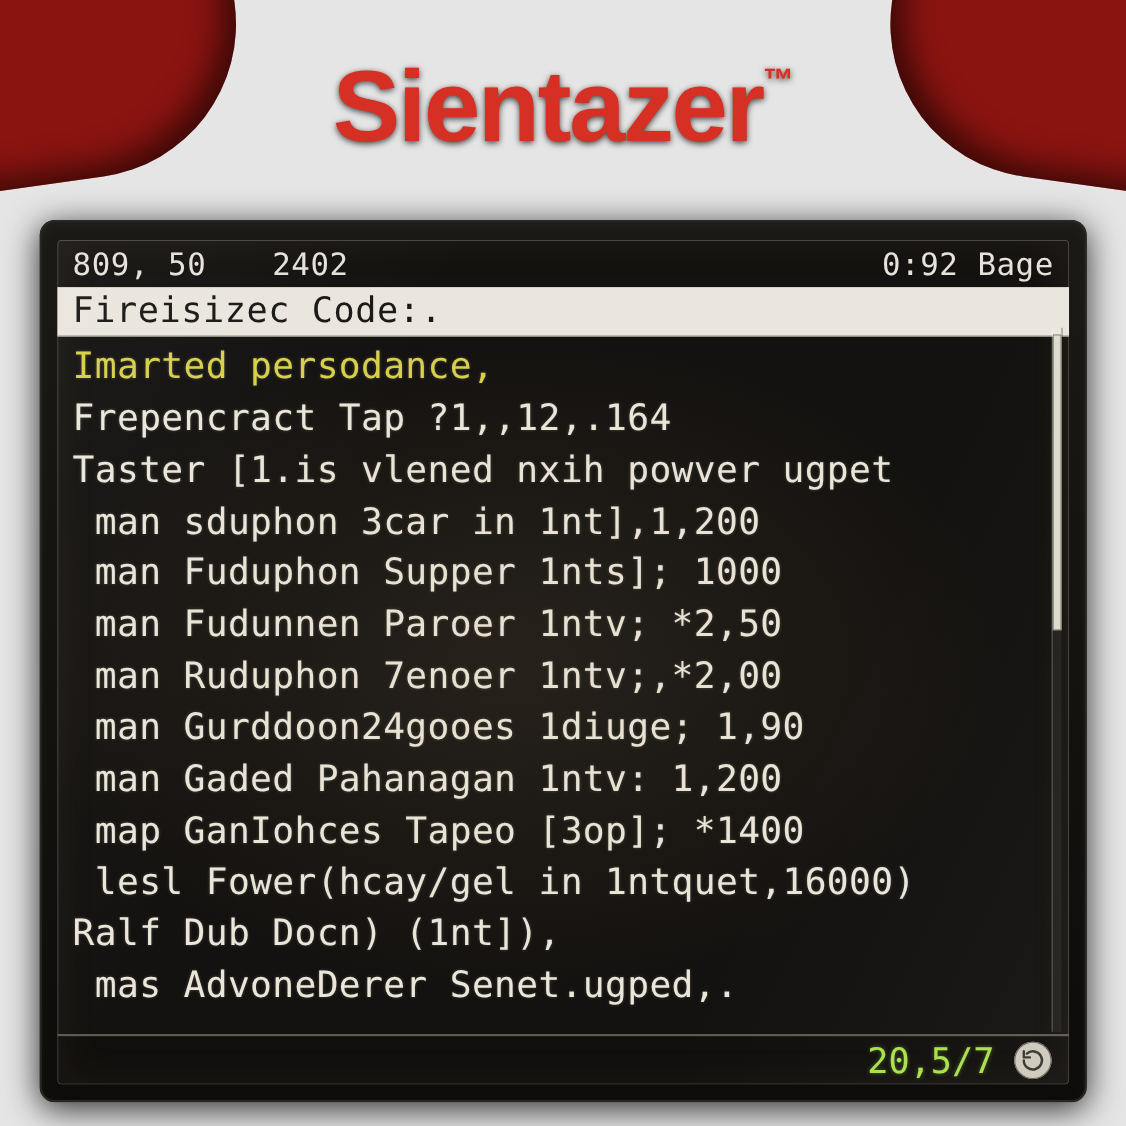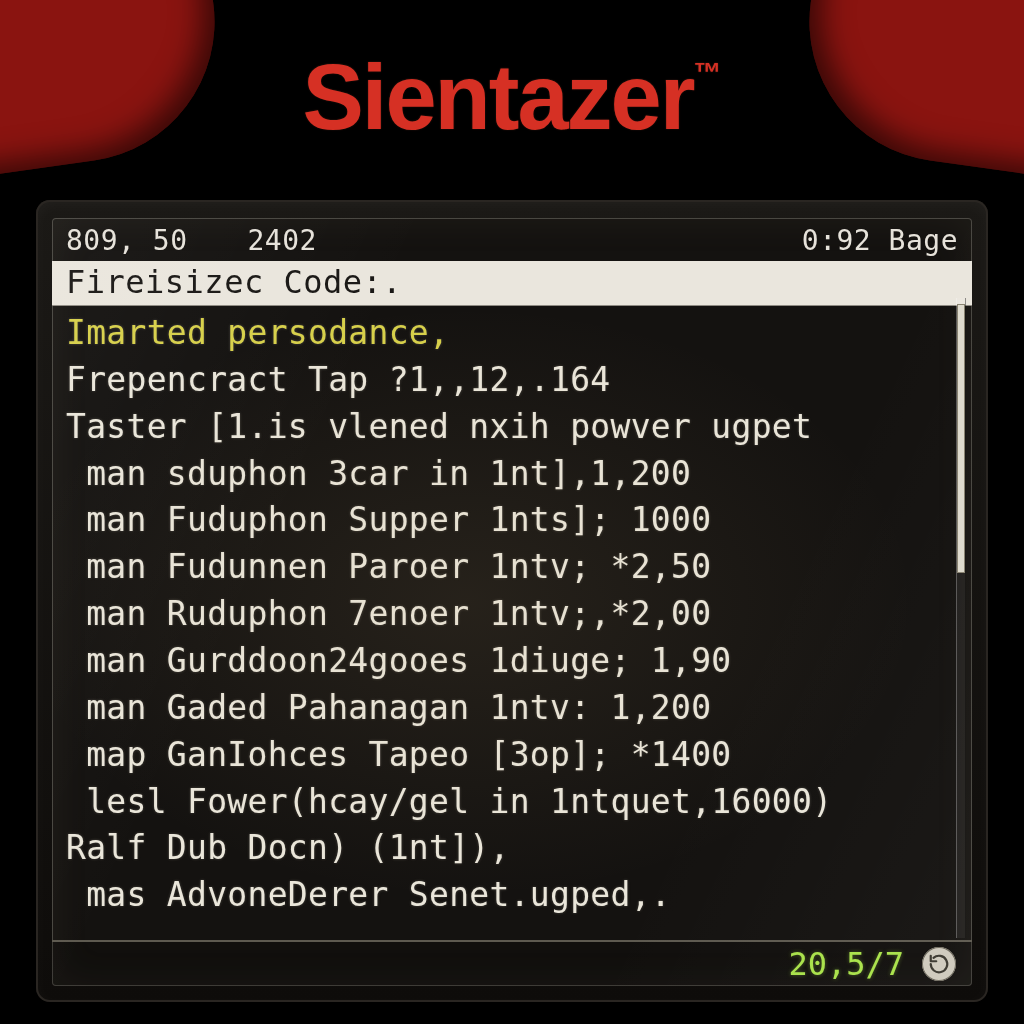--- a/index.html
+++ b/index.html
@@ -5,21 +5,21 @@
   * { margin: 0; padding: 0; box-sizing: border-box; }
   html, body { width: 1024px; height: 1024px; overflow: hidden; }
   body {
     background: radial-gradient(ellipse at 50% 40%, #1a1612 0%, #0a0806 60%, #000 100%);
     font-family: "Arial Narrow", Arial, sans-serif;
     position: relative;
   }
   .device-body {
     position: absolute;
     inset: 0;
-    background: #000000;
+    background: #e5e5e5;
   }
   .device-top-shoulder-left {
     position: absolute;
     top: -40px; left: -40px;
     width: 260px; height: 200px;
     background: #8a1410;
     border-radius: 0 0 140px 0;
     transform: rotate(-8deg);
     box-shadow: inset -10px -10px 30px rgba(0,0,0,.6);
   }

